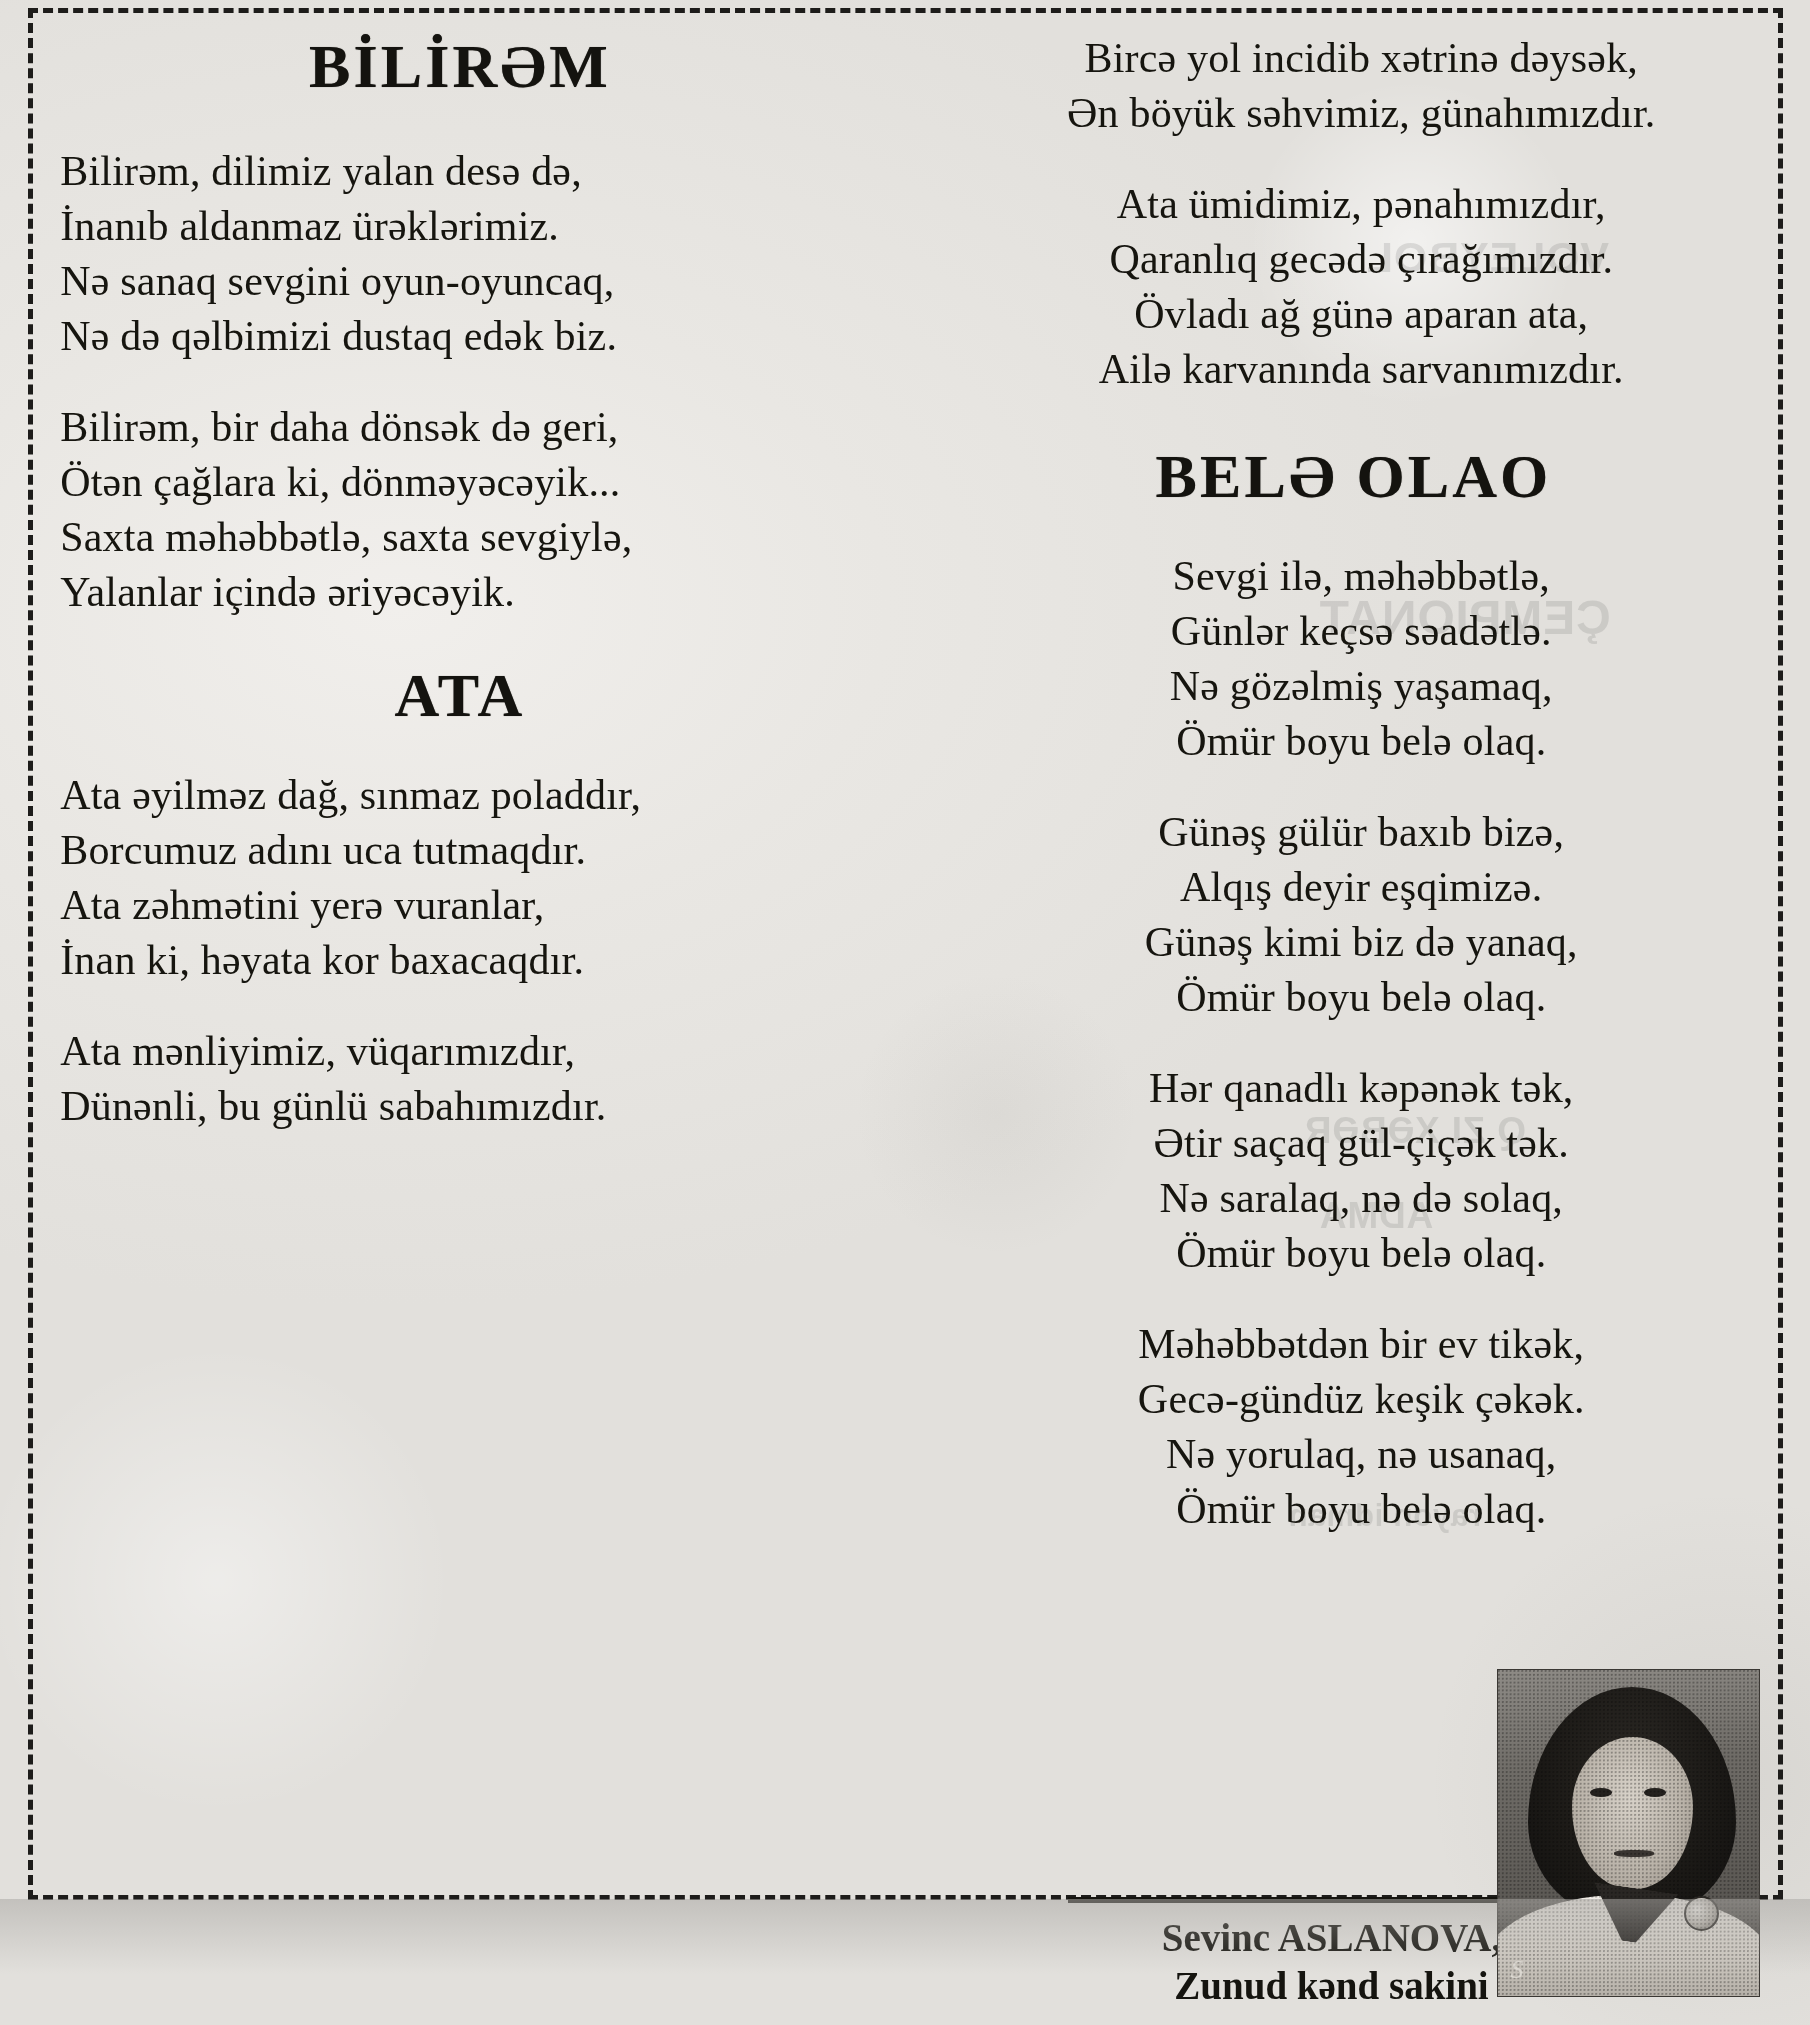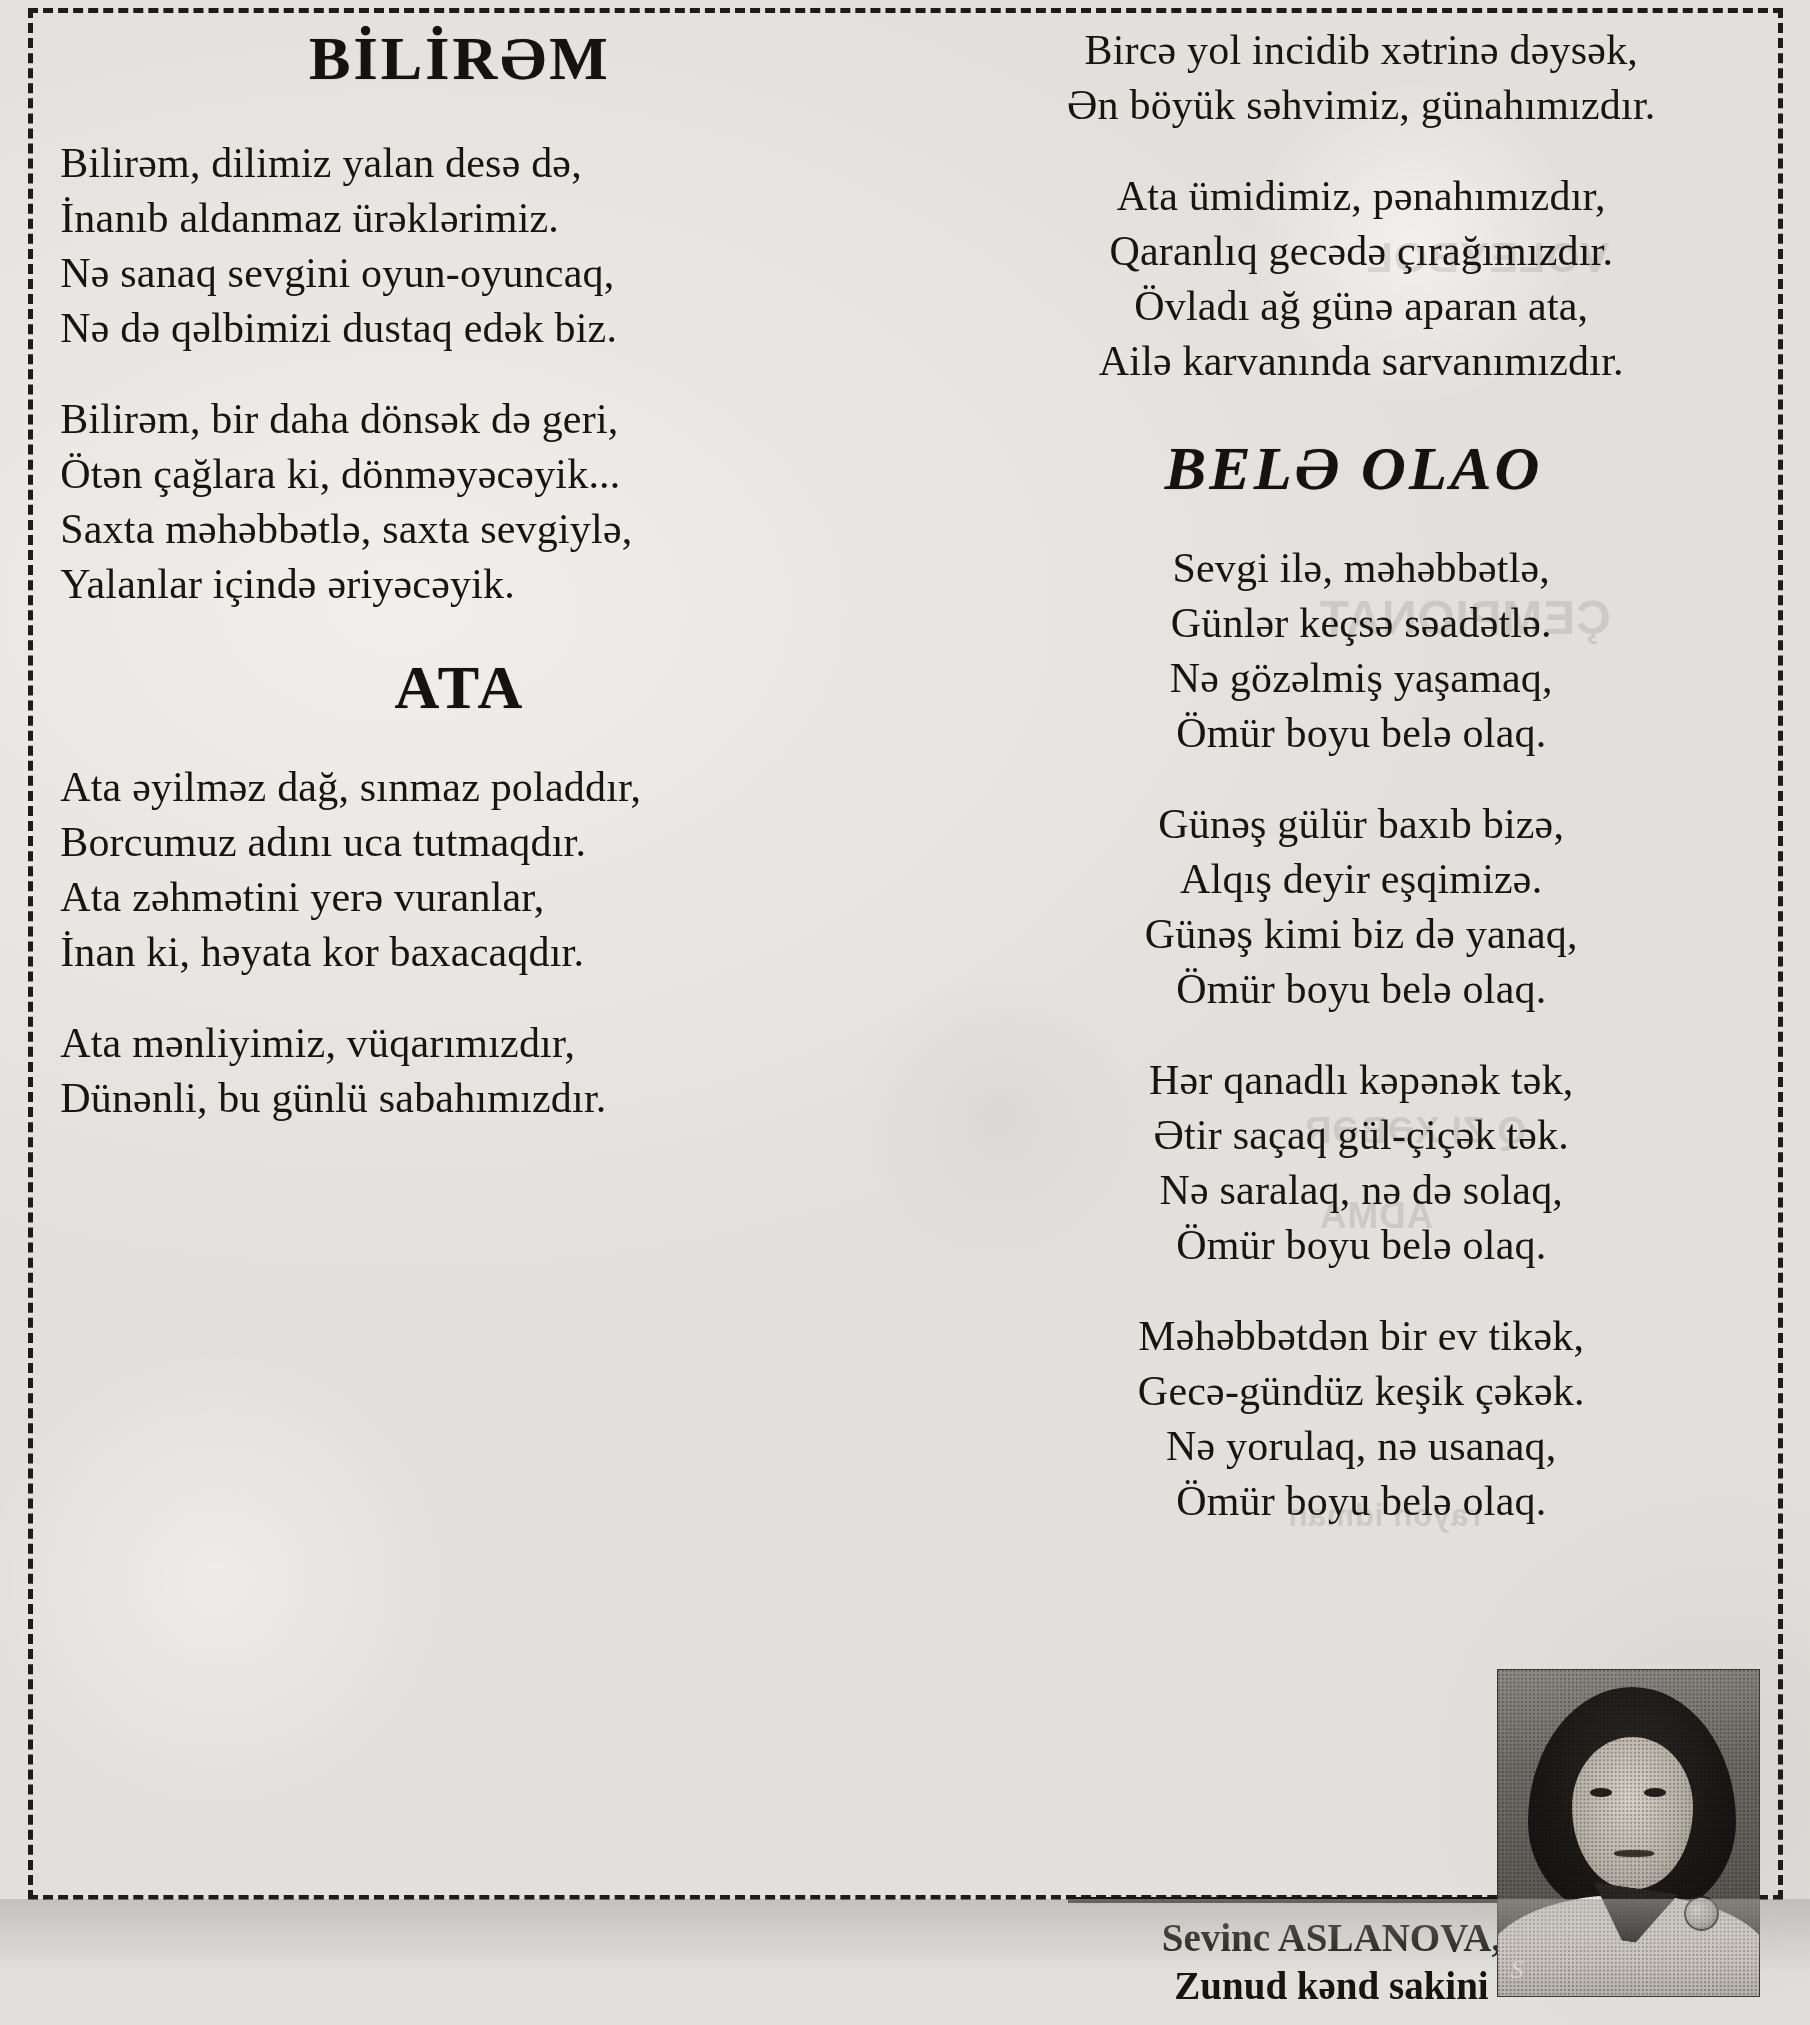--- a/index.html
+++ b/index.html
@@ -66,21 +66,21 @@
     left: 0; top: 1899px;
     width: 1811px; height: 126px;
     background: linear-gradient(180deg, rgba(170,168,164,0.55) 0%, rgba(255,255,255,0) 60%);
     pointer-events: none;
   }
 
   
   .columns {
     position: absolute;
     left: 0;
-    top: 0;
+    top: 8px;
     width: 1811px;
     height: 1909px;
     display: flex;
     box-sizing: border-box;
     padding: 23px 54px 0 54px;
   }
   .col {
     position: relative;
     box-sizing: border-box;
   }
@@ -91,21 +91,21 @@
     font-family: "Liberation Serif", serif;
     font-weight: bold;
     font-size: 62px;
     letter-spacing: 3.1px;
     text-align: center;
     margin: 0 0 42px 0;
     color: #14130f;
     text-shadow: 0 0 0.8px rgba(20,19,15,0.6);
   }
   h1.title-ata { margin-top: 40px; margin-bottom: 37px; }
-  h1.title-bele { margin-top: 44px; margin-bottom: 37px; font-style: italic; }
+  h1.title-bele { margin-top: 44px; margin-bottom: 37px; }
 
   .stanza {
     font-size: 42px;
     line-height: 55px;
     color: #16150f;
     margin: 0 0 36px 0;
     white-space: pre-line;
     letter-spacing: 0.2px;
   }
   .col-left .stanza { padding-left: 6.2px; }

